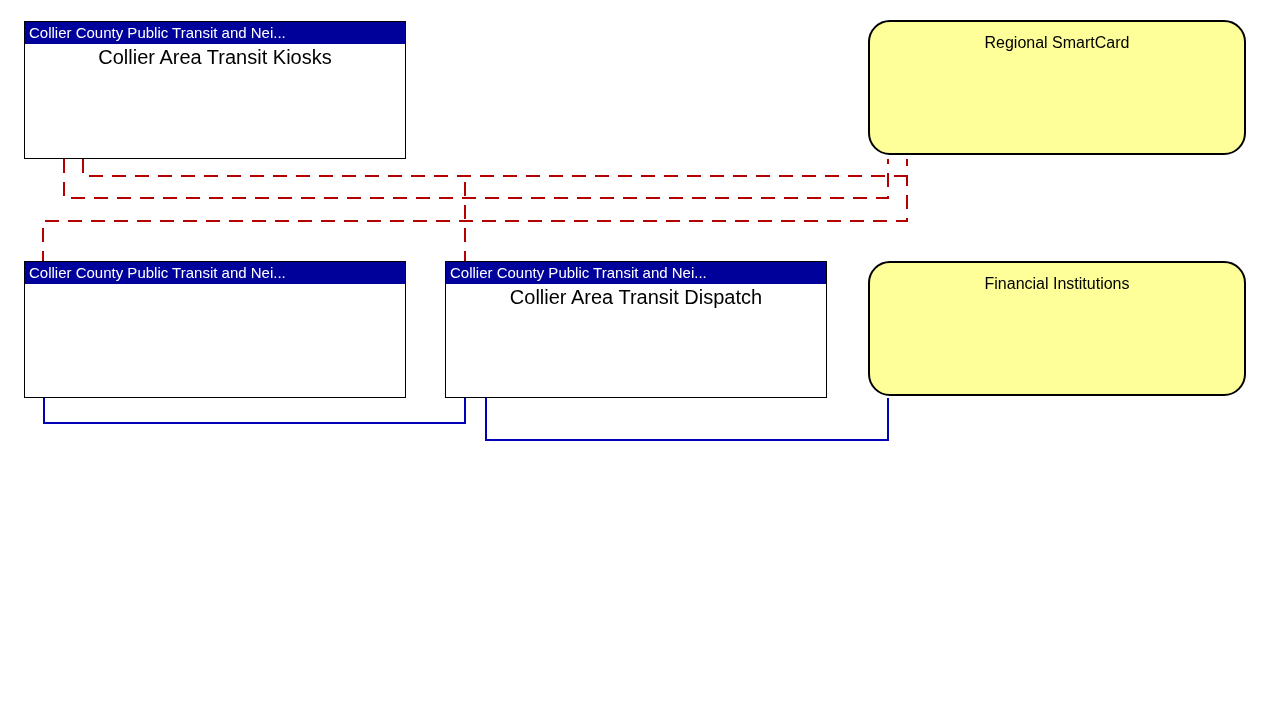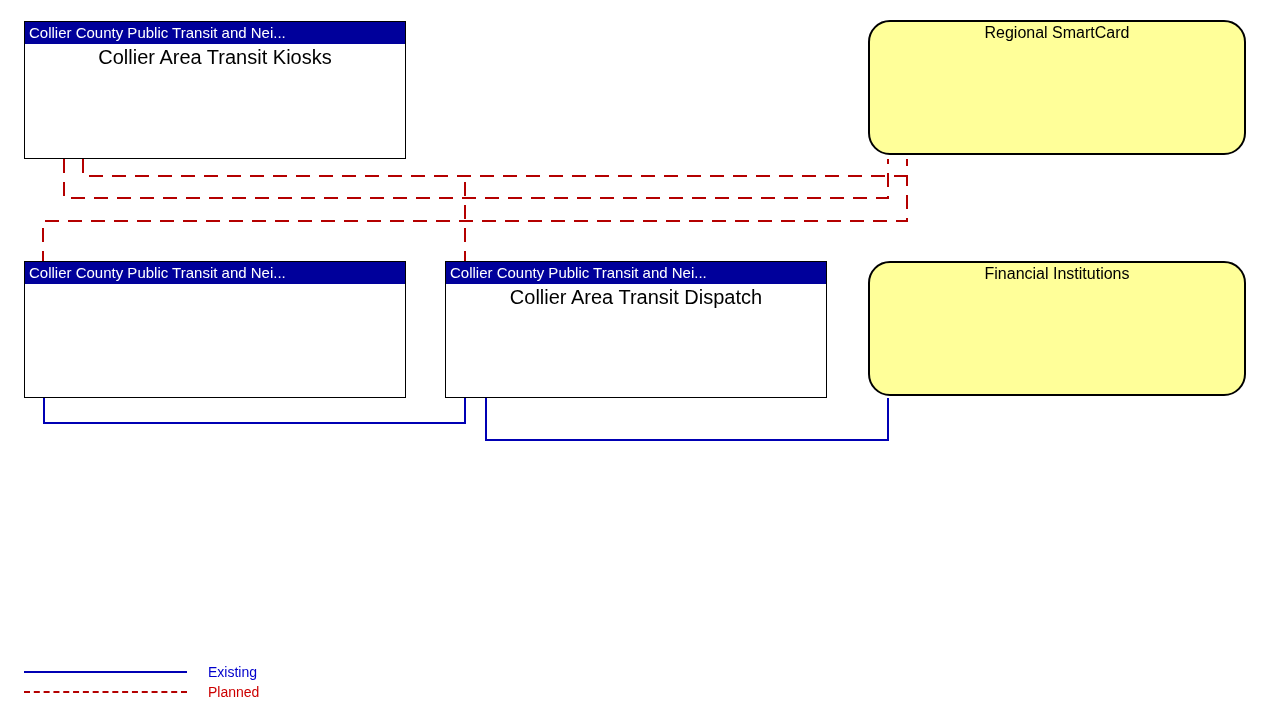--- a/index.html
+++ b/index.html
@@ -57,21 +57,21 @@
   }
   
   .term-node {
     position: absolute;
     box-sizing: border-box;
     border: 2px solid #000000;
     border-radius: 22px;
     background: #ffff99;
   }
   .term-node-title {
-    padding-top: 0;
+    padding-top: 10px;
     font-size: 16px;
     line-height: 21px;
     color: #000000;
     text-align: center;
   }
   
   #legend {
     position: absolute;
     left: 20px;
     top: 662px;
@@ -147,24 +147,14 @@
   </div>
 
   <div class="term-node" style="left:864px; top:20px; width:378px; height:135px;">
     <div class="term-node-title">Regional SmartCard</div>
   </div>
 
   <div class="term-node" style="left:864px; top:261px; width:378px; height:135px;">
     <div class="term-node-title">Financial Institutions</div>
   </div>
 
-  <div id="legend">
-    <div class="legend-row">
-      <div class="legend-swatch existing"></div>
-      <div class="legend-label existing">Existing</div>
-    </div>
-    <div class="legend-row">
-      <div class="legend-swatch planned"></div>
-      <div class="legend-label planned">Planned</div>
-    </div>
-  </div>
 
 </div>
 
 </body></html>

